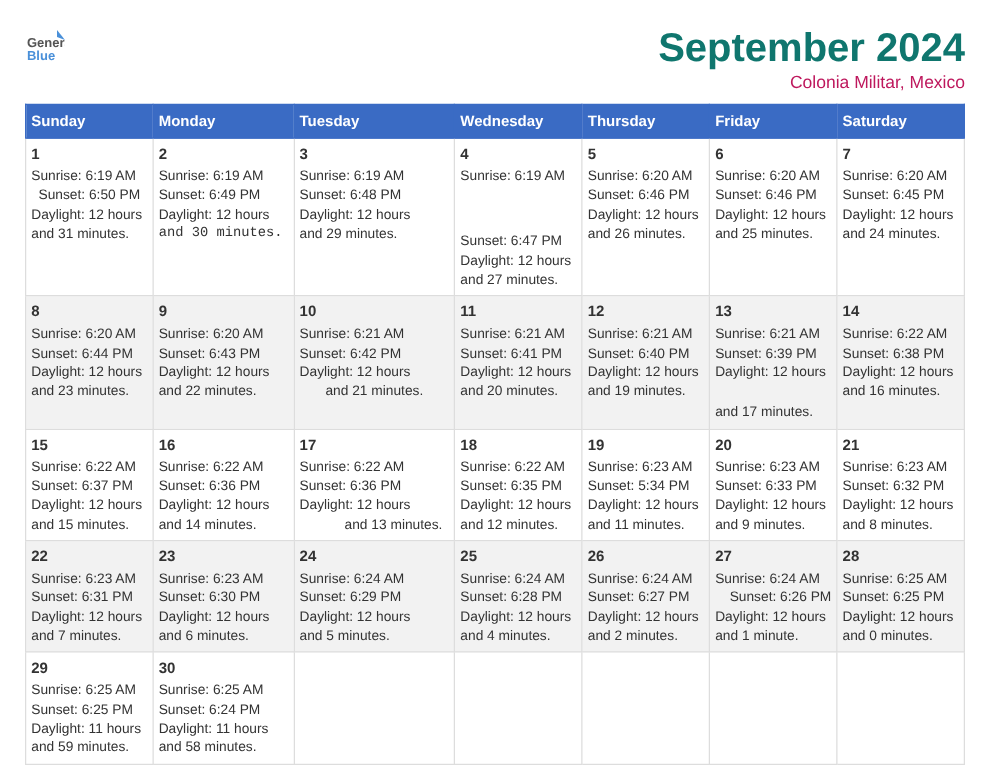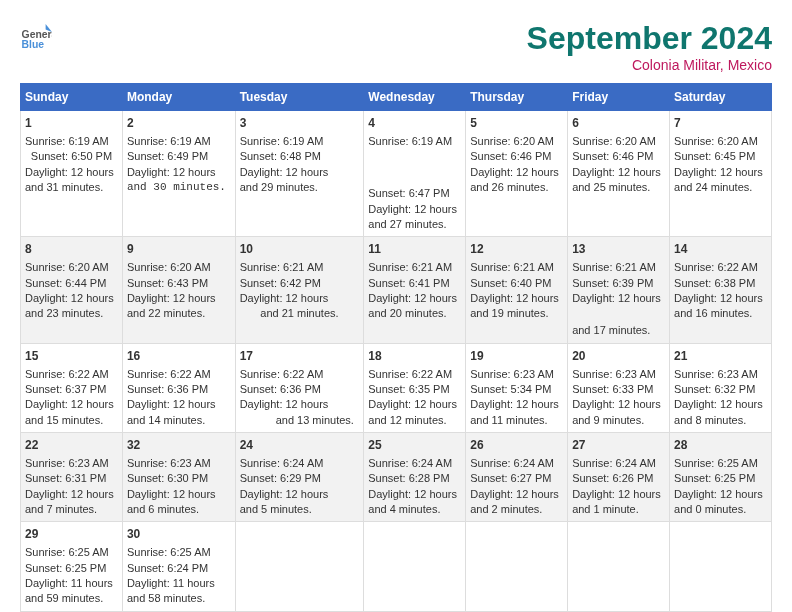--- a/index.html
+++ b/index.html
@@ -263,21 +263,21 @@
       </tr>
       <tr>
         <td>
           <span class="cell-day">22</span>
           <span style="display: block;">Sunrise: 6:23 AM</span>
           <span style="display: block;">Sunset: 6:31 PM</span>
           <span style="display: block;">Daylight: 12 hours</span>
           <span style="display: block;">and 7 minutes.</span>
         </td>
         <td>
-          <span class="cell-day">32</span>
+          <span class="cell-day">23</span>
           <span style="display: block;">Sunrise: 6:23 AM</span>
           <span style="display: block;">Sunset: 6:30 PM</span>
           <span style="display: block;">Daylight: 12 hours</span>
           <span style="display: block;">and 6 minutes.</span>
         </td>
         <td>
           <span class="cell-day">24</span>
           <span style="display: block;">Sunrise: 6:24 AM</span>
           <span style="display: block;">Sunset: 6:29 PM</span>
           <span style="display: block;">Daylight: 12 hours</span>
@@ -293,21 +293,21 @@
         <td>
           <span class="cell-day">26</span>
           <span style="display: block;">Sunrise: 6:24 AM</span>
           <span style="display: block;">Sunset: 6:27 PM</span>
           <span style="display: block;">Daylight: 12 hours</span>
           <span style="display: block;">and 2 minutes.</span>
         </td>
         <td>
           <span class="cell-day">27</span>
           <span style="display: block;">Sunrise: 6:24 AM</span>
-          <span style="display: block;">Sunset: 6:26 PM</span>
+          <span style="display: block; text-align: right;">Sunset: 6:26 PM</span>
           <span style="display: block;">Daylight: 12 hours</span>
           <span style="display: block;">and 1 minute.</span>
         </td>
         <td>
           <span class="cell-day">28</span>
           <span style="display: block;">Sunrise: 6:25 AM</span>
           <span style="display: block;">Sunset: 6:25 PM</span>
           <span style="display: block;">Daylight: 12 hours</span>
           <span style="display: block;">and 0 minutes.</span>
         </td>

